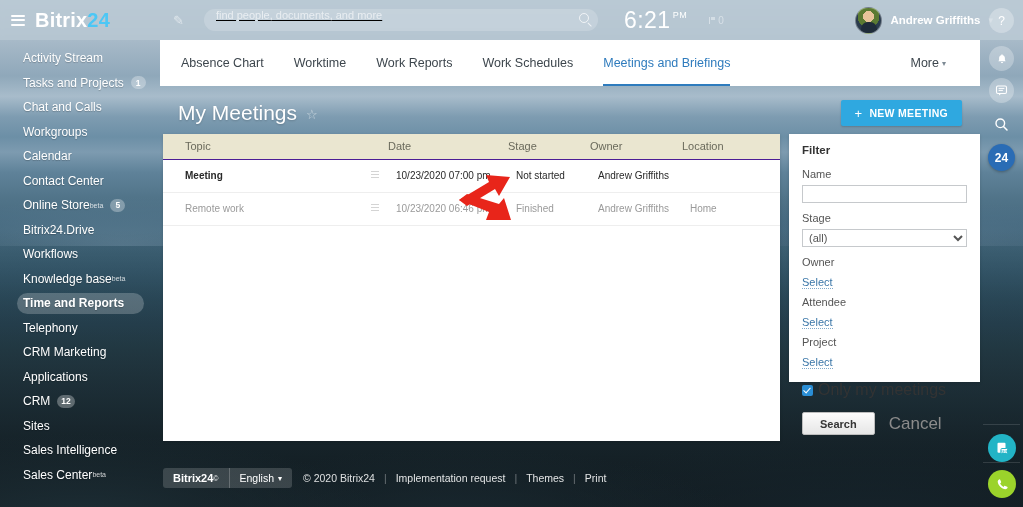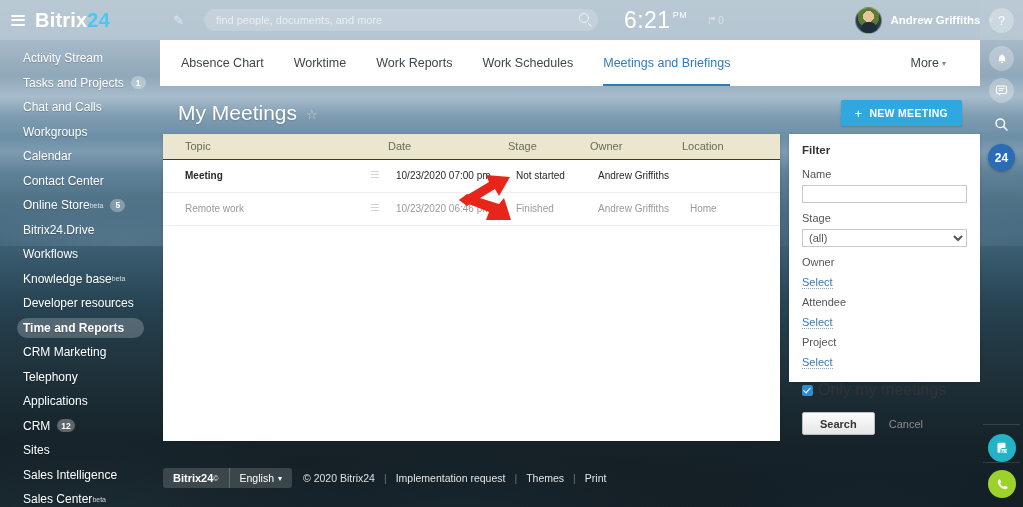--- a/index.html
+++ b/index.html
@@ -84,22 +84,23 @@
   }
   .brand .num { color: #4cc7f5; }
   .pencil-icon {
     margin-left: 63px; color: rgba(255,255,255,.55); font-size: 13px;
     transform: rotate(0deg); cursor: pointer;
   }
   #search-wrap {
     margin-left: 20px; width: 394px; height: 22px;
     background: rgba(255,255,255,0.18);
     border-radius: 11px;
-    display: flex; align-items: center;
+    display: flex; align-items: flex-start;
     position: relative;
+    text-decoration: underline;
   }
   #search-input {
     flex: 1; background: transparent; border: none; outline: none;
     font-size: 11px; color: #ffffff; padding: 0 26px 0 12px;
     font-family: "Liberation Sans", sans-serif;
   }
   #search-input::placeholder { color: rgba(255,255,255,0.62); }
   .search-glass {
     position: absolute; right: 9px; top: 4px;
     width: 10px; height: 10px; border: 1.4px solid rgba(255,255,255,.72);
@@ -283,21 +284,21 @@
     border-width: 0 1.6px 1.6px 0; transform: rotate(42deg);
   }
   .f-check-label { font-size: 16px; color: #333333; }
   #filter-actions { display: flex; align-items: center; gap: 14px; }
   #search-btn {
     height: 23px; padding: 0 17px; font-size: 11px; font-weight: bold;
     color: #353535; background: linear-gradient(to bottom,#fcfcfc,#e6e6e6);
     border: 1px solid #bdbdbd; border-radius: 2px; cursor: pointer;
     font-family: "Liberation Sans", sans-serif;
   }
-  #cancel-link { font-size: 11px; color: #8b8b8b; cursor: pointer; }
+  #cancel-link { font-size: 17px; color: #8b8b8b; cursor: pointer; }
 
   
   #arrows { position: absolute; left: 455px; top: 160px; z-index: 30; pointer-events: none; }
 
   
   #footer {
     position: absolute; left: 163px; top: 464px; width: 820px; height: 28px;
     z-index: 14; display: flex; align-items: center; gap: 0px;
     font-size: 10.5px; color: #ffffff;
   }
@@ -423,31 +424,28 @@
   <div class="side-item">
       <span class="lbl">Bitrix24.Drive</span>
     </div>
   <div class="side-item">
       <span class="lbl">Workflows</span>
     </div>
   <div class="side-item">
       <span class="lbl">Knowledge base</span>
       <span class="beta">beta</span>
     </div>
-  <div class="side-item">
-      <span class="lbl">Developer resources</span>
-    </div>
   <div class="side-item active">
       <span class="lbl">Time and Reports</span>
     </div>
   <div class="side-item">
+      <span class="lbl">Telephony</span>
+    </div>
+  <div class="side-item">
       <span class="lbl">CRM Marketing</span>
-    </div>
-  <div class="side-item">
-      <span class="lbl">Telephony</span>
     </div>
   <div class="side-item">
       <span class="lbl">Applications</span>
     </div>
   <div class="side-item">
       <span class="lbl">CRM</span>
       <span class="side-badge">12</span>
     </div>
   <div class="side-item">
       <span class="lbl">Sites</span>

